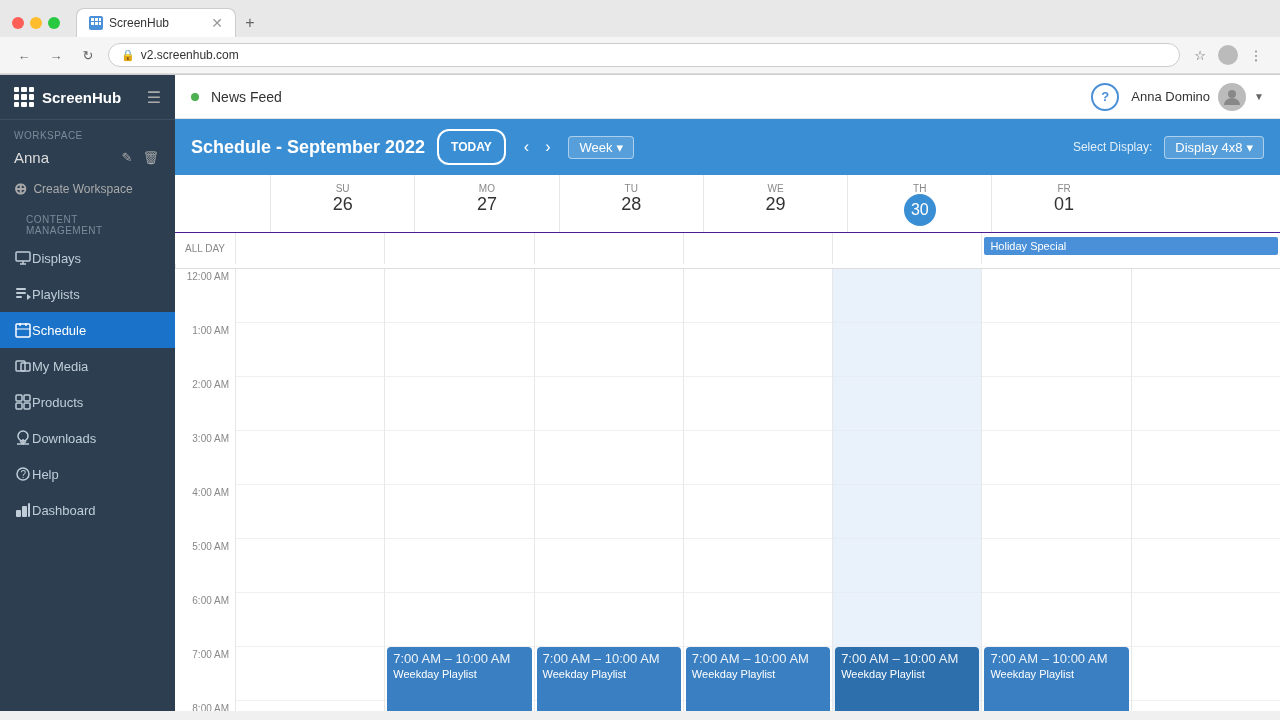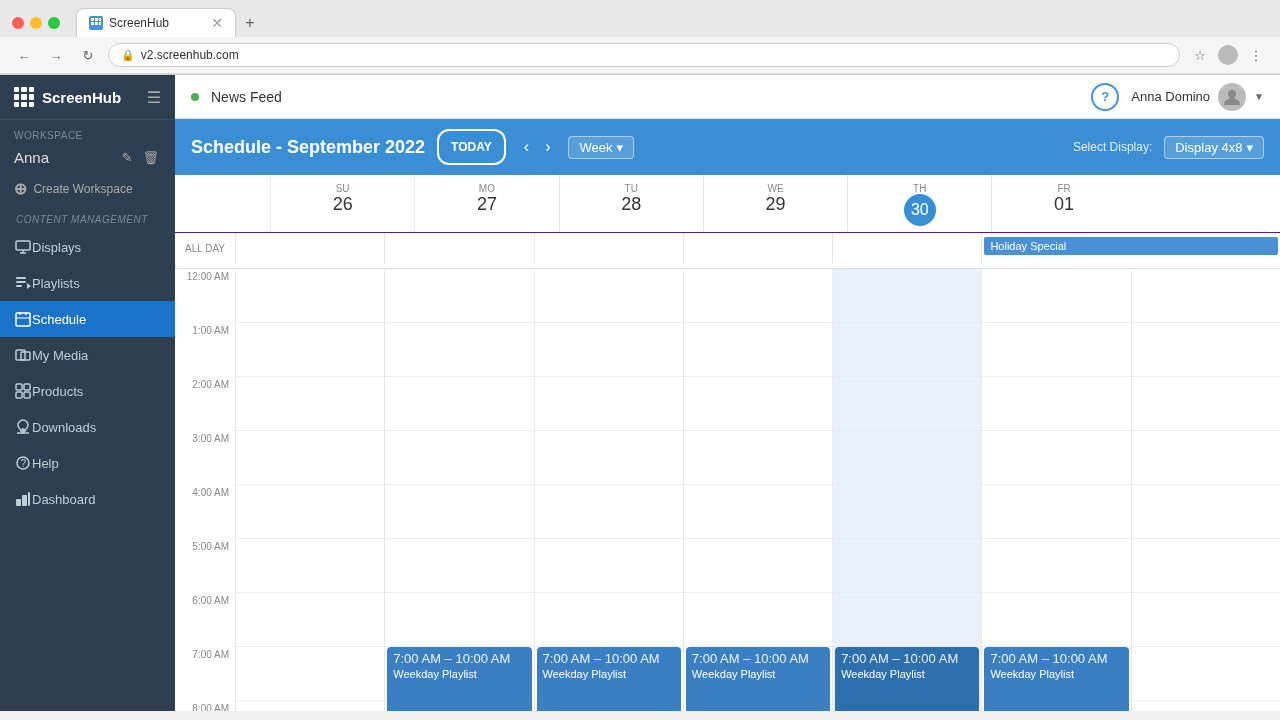--- a/index.html
+++ b/index.html
@@ -39,21 +39,21 @@
     .sidebar-toggle { color: #aaa; cursor: pointer; font-size: 16px; }
 
     .workspace-section { padding: 10px 14px 6px; }
     .workspace-label { font-size: 10px; color: #7a8b9a; text-transform: uppercase; letter-spacing: 0.5px; margin-bottom: 6px; }
     .workspace-row { display: flex; align-items: center; gap: 6px; }
     .workspace-select { flex: 1; background: transparent; color: #ddd; border: none; font-size: 15px; cursor: pointer; }
     .workspace-actions { display: flex; gap: 4px; }
     .workspace-action { color: #aaa; cursor: pointer; font-size: 13px; width: 20px; height: 20px; display: flex; align-items: center; justify-content: center; }
     .create-workspace { display: flex; align-items: center; gap: 6px; padding: 6px 14px; color: #aaa; font-size: 12px; cursor: pointer; }
 
-    .content-label { padding: 10px 16px 4px; font-size: 10px; color: #7a8b9a; text-transform: uppercase; letter-spacing: 0.5px; font-style: italic; }
+    .content-label { padding: 10px 26px 4px; font-size: 10px; color: #7a8b9a; text-transform: uppercase; letter-spacing: 0.5px; }
 
     .nav-item { display: flex; align-items: center; padding: 9px 14px; color: #c0cdd8; cursor: pointer; font-size: 13px; }
     .nav-item.active { background: #1a73c8; color: #fff; }
     .nav-item-icon { width: 18px; height: 18px; display: flex; align-items: center; justify-content: center; flex-shrink: 0; }
 
     
     .topbar { display: flex; align-items: center; padding: 0 16px; height: 44px; background: #fff; border-bottom: 1px solid #e0e0e0; gap: 12px; }
     .news-dot { width: 8px; height: 8px; background: #4caf50; border-radius: 50%; flex-shrink: 0; }
     .topbar-title { font-size: 14px; color: #333; }
     .topbar-spacer { flex: 1; }

